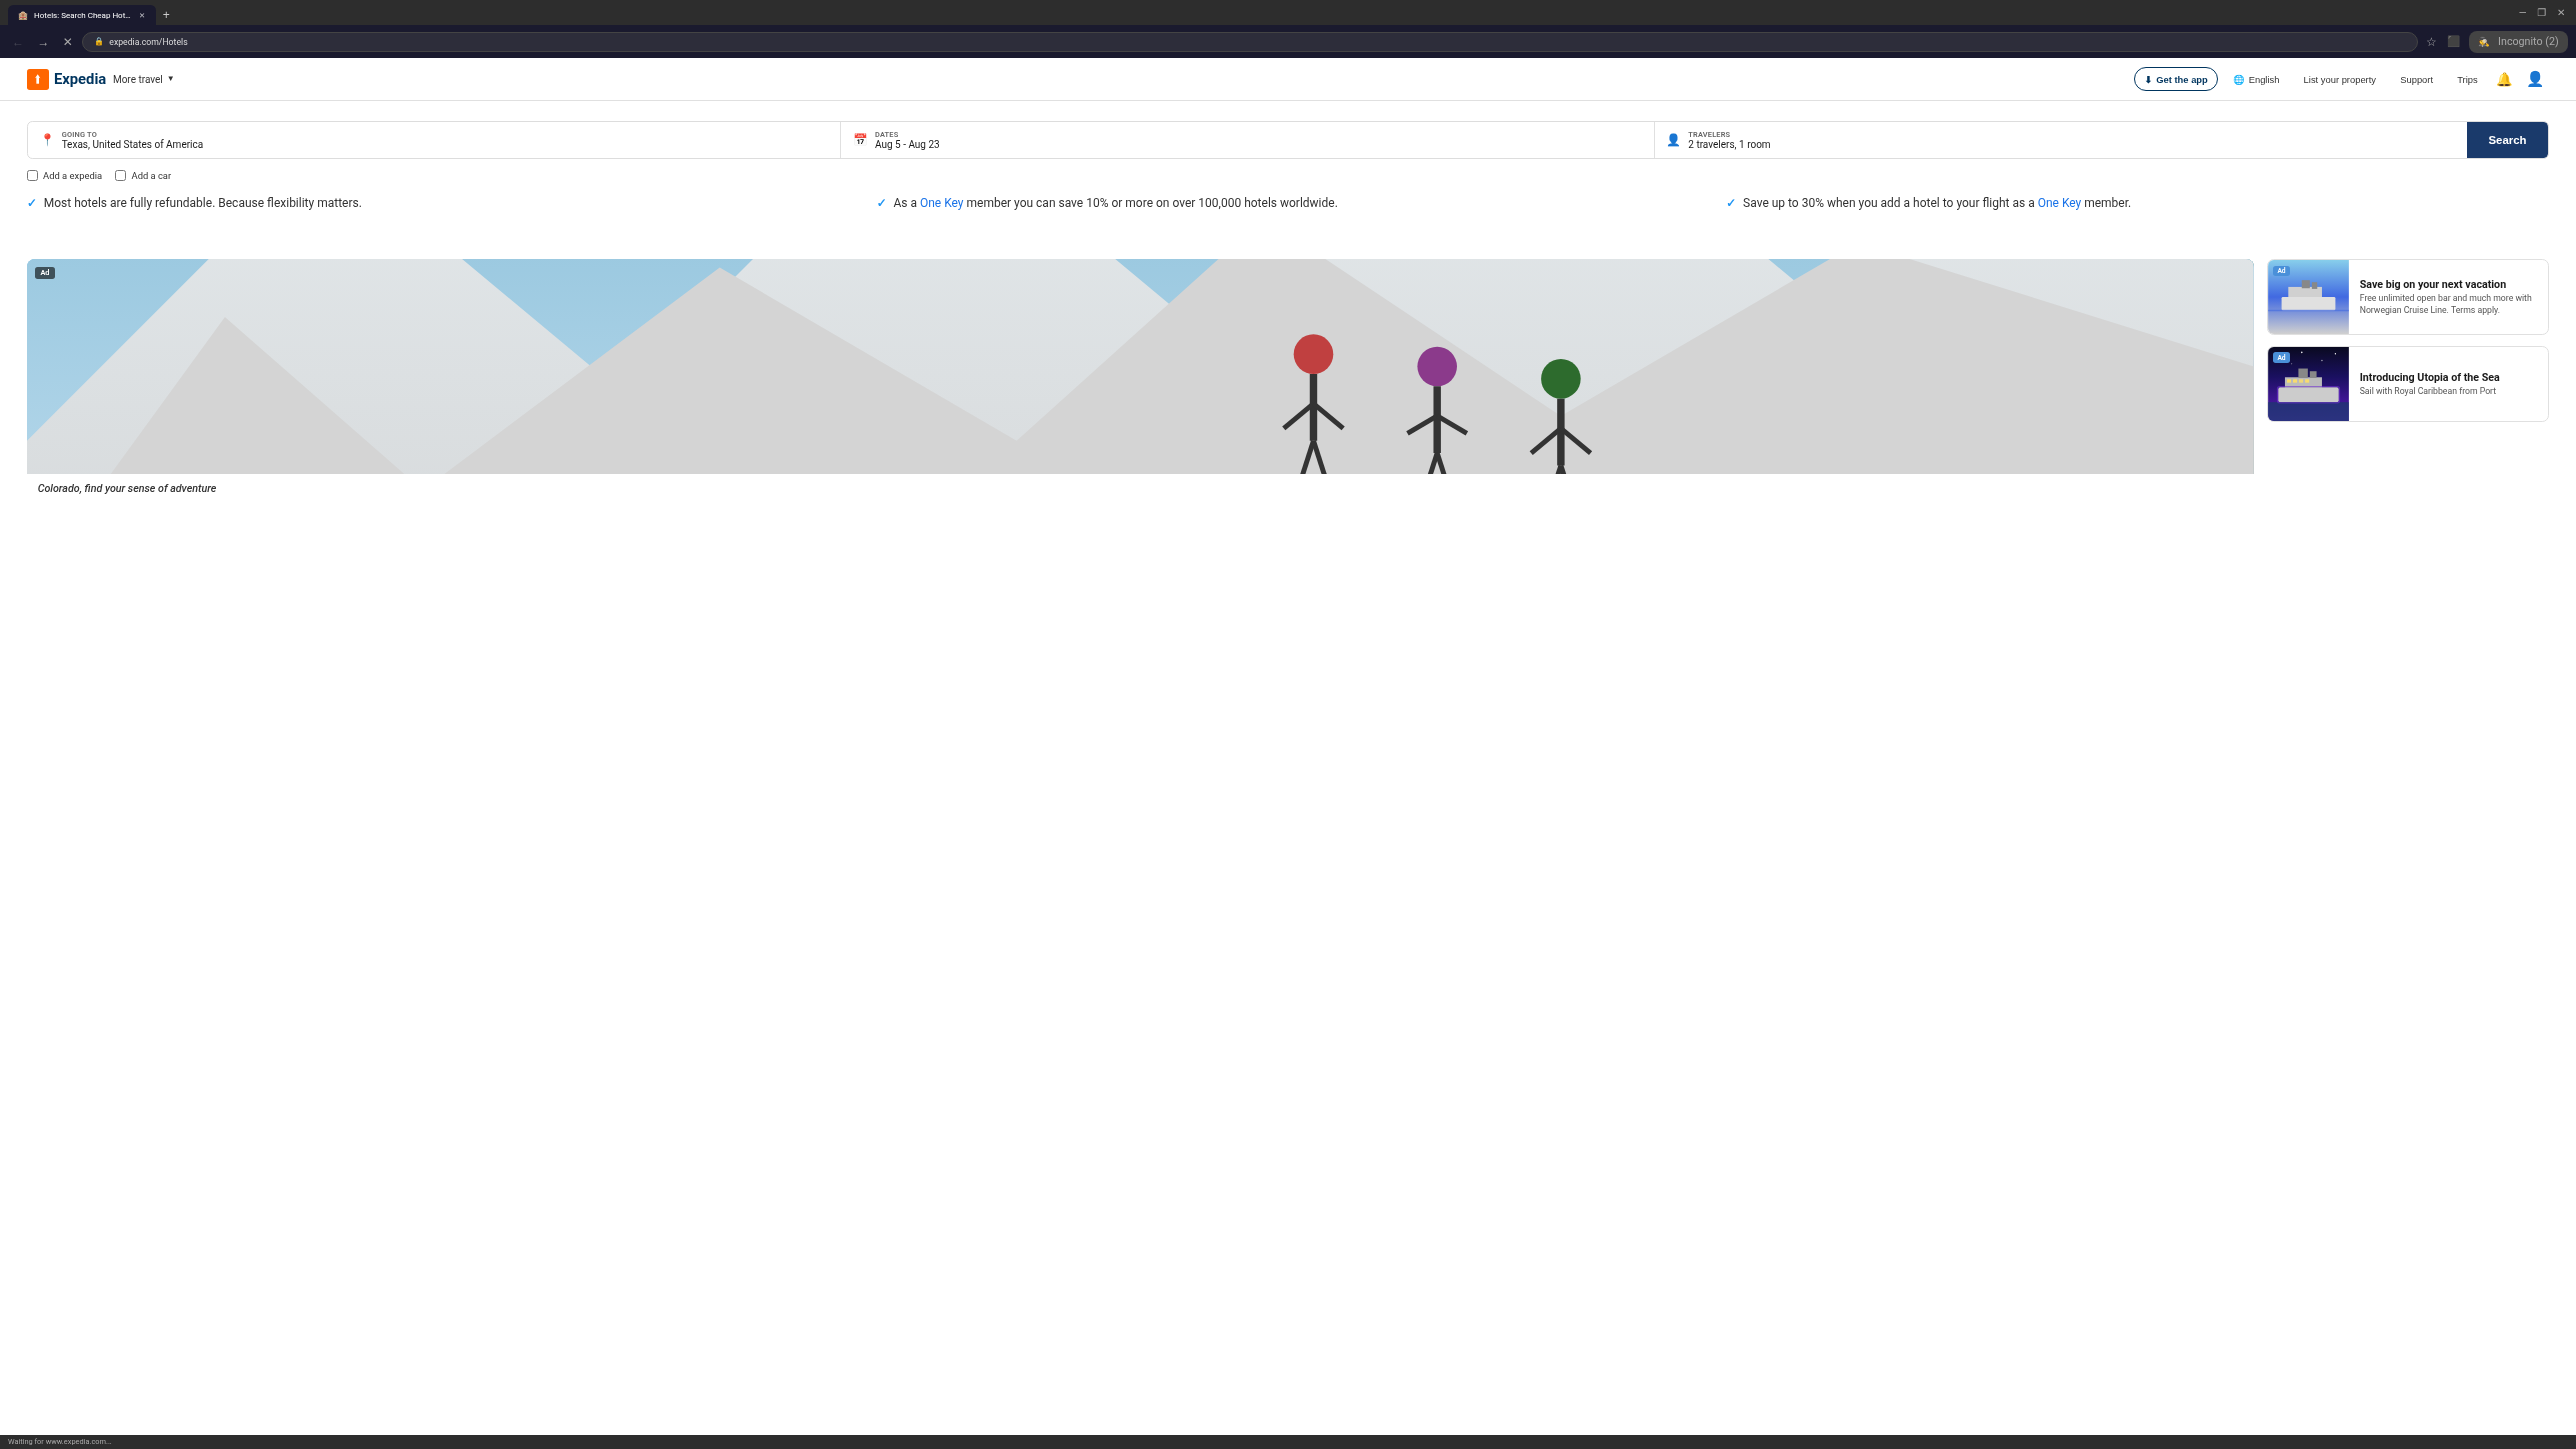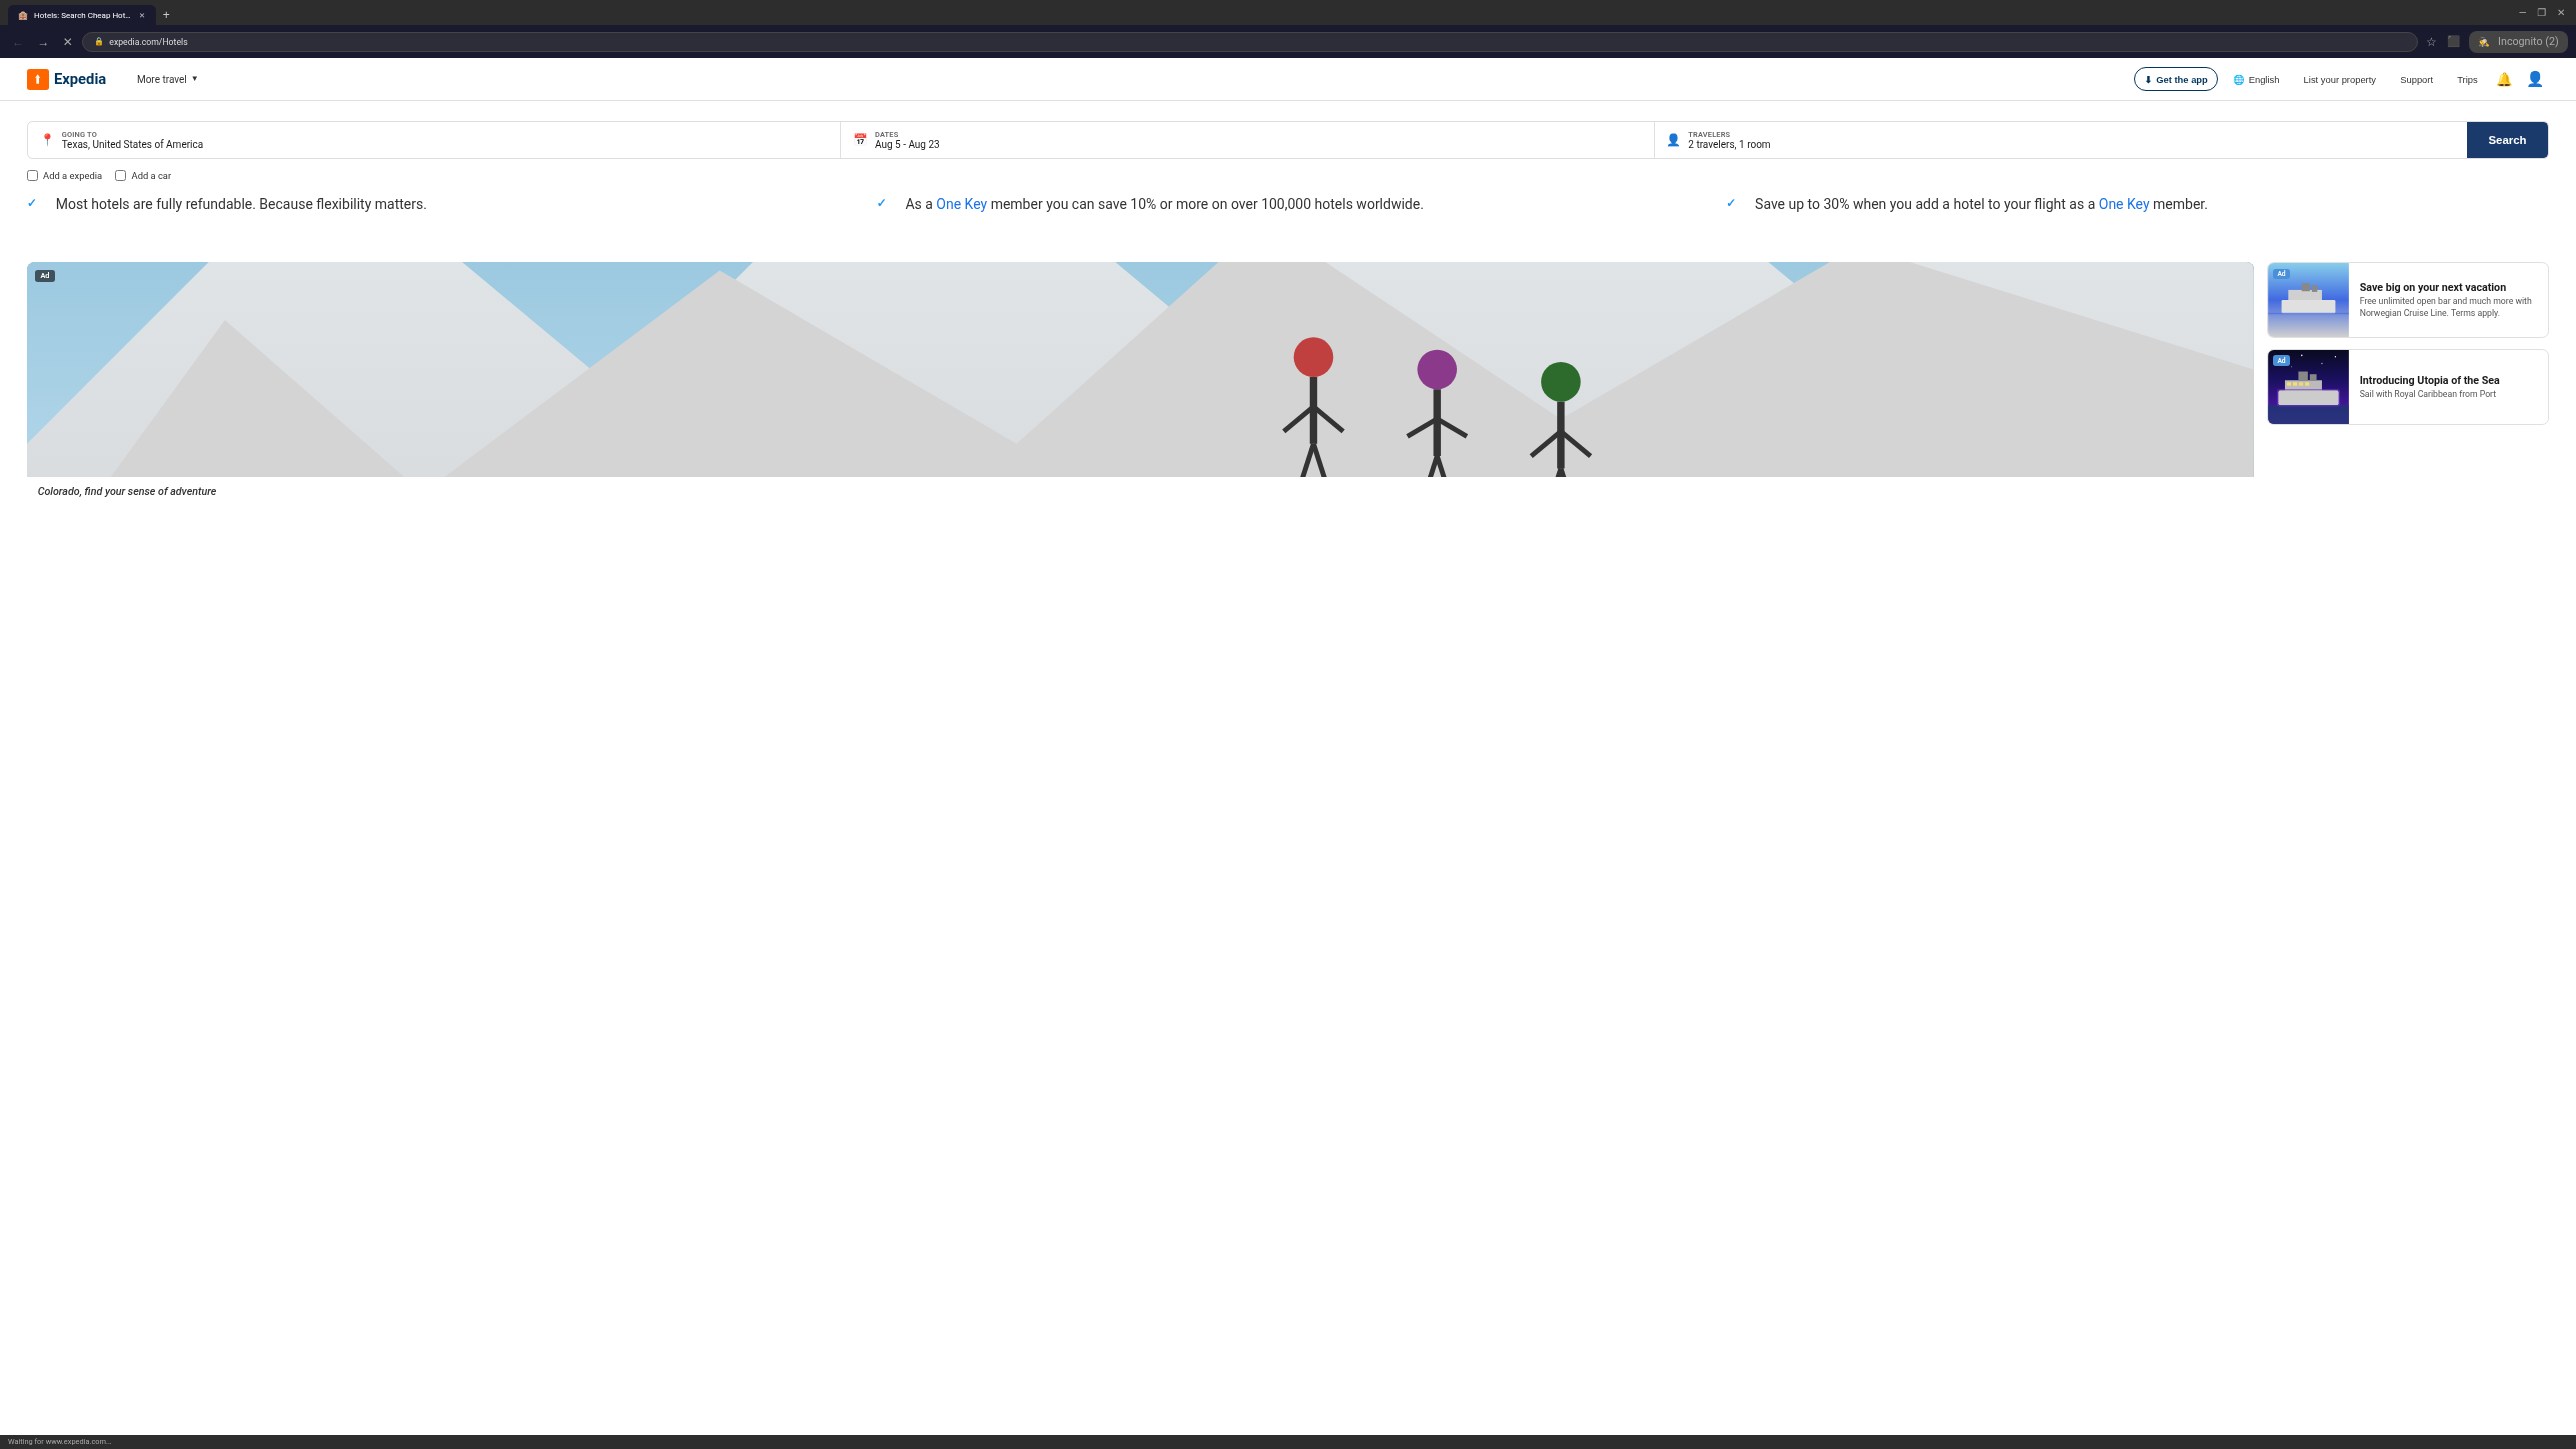--- a/index.html
+++ b/index.html
@@ -21,21 +21,21 @@
     .browser-address-bar { flex: 1; background: #2d2d3a; border: 0.7px solid #444; border-radius: 13.4px; padding: 4px 10.7px; color: #fff; font-size: 9.4px; display: flex; align-items: center; gap: 5.4px; }
     .browser-address-bar span { color: #ddd; font-size: 8.7px; }
     .browser-toolbar-actions { display: flex; align-items: center; gap: 5.4px; }
     .browser-toolbar-actions span { color: #aaa; font-size: 10.7px; cursor: pointer; padding: 2.7px; }
     .incognito-badge { background: #444; color: #ccc; padding: 2px 6.7px; border-radius: 8px; font-size: 8px; display: flex; align-items: center; gap: 2.7px; }
 
     
     .page-wrapper { background: #fff; }
 
     
-    .site-header { display: flex; align-items: center; padding: 8px 27px; border-bottom: 0.7px solid #e0e0e0; gap: 24px; background: #fff; }
+    .site-header { display: flex; align-items: center; padding: 8px 27px; border-bottom: 0.7px solid #e0e0e0; gap: 0; background: #fff; }
     .logo { display: flex; align-items: center; gap: 5.4px; text-decoration: none; }
     .logo-icon { background: #f60; border-radius: 2.7px; width: 21.5px; height: 21.5px; display: flex; align-items: center; justify-content: center; color: #fff; font-size: 10.7px; font-weight: bold; }
     .logo-text { font-size: 14.8px; font-weight: 700; color: #00355f; }
     .nav-more-travel { display: flex; align-items: flex-start; gap: 4px; cursor: pointer; font-size: 10px; color: #333; padding: 4px 6.7px; border-radius: 2.7px; }
     .header-spacer { flex: 1; }
     .header-actions { display: flex; align-items: center; gap: 5.4px; }
     .header-btn { display: flex; align-items: center; gap: 4px; padding: 5.4px 9.4px; border-radius: 4px; font-size: 9.4px; color: #333; cursor: pointer; text-decoration: none; border: none; background: transparent; }
     .header-btn.get-app { border: 1.3px solid #00355f; color: #00355f; border-radius: 13.4px; font-weight: 600; }
     .header-icon-btn { background: transparent; border: none; cursor: pointer; font-size: 13.4px; padding: 4px; color: #333; }
 
@@ -52,21 +52,21 @@
     .search-btn { background: #1a3a6b; color: #fff; border: none; padding: 0 21.5px; font-size: 11.4px; font-weight: 700; cursor: pointer; border-radius: 0 4px 4px 0; min-width: 81px; }
 
     .search-extras { display: flex; align-items: center; gap: 13.4px; margin-bottom: 13.4px; }
     .checkbox-item { display: flex; align-items: center; gap: 5.4px; cursor: pointer; font-size: 9.4px; color: #333; }
     .checkbox-item input { width: 10.7px; height: 10.7px; cursor: pointer; }
 
     
     .value-props { display: flex; gap: 27px; margin-bottom: 20px; padding-bottom: 13.4px; }
     .value-prop { display: flex; align-items: flex-start; gap: 6.7px; flex: 1; }
     .value-prop-check { color: #2196f3; font-size: 12px; font-weight: bold; flex-shrink: 0; margin-top: 1.3px; }
-    .value-prop-text { font-size: 14px; color: #333; line-height: 1.5; margin-left: 12px; }
+    .value-prop-text { font-size: 12px; color: #333; line-height: 1.5; }
     .value-prop-text a { color: #1a73e8; text-decoration: none; }
 
     
     .ideas-section { padding: 0 27px 27px; }
     .ideas-title { font-size: 19px; font-weight: 700; color: #1a1a1a; margin-bottom: 13.4px; }
 
     .ideas-grid { display: grid; grid-template-columns: 1fr 282px; gap: 13.4px; }
 
     
     .main-ad-card { border-radius: 8px; overflow: hidden; position: relative; cursor: pointer; }

